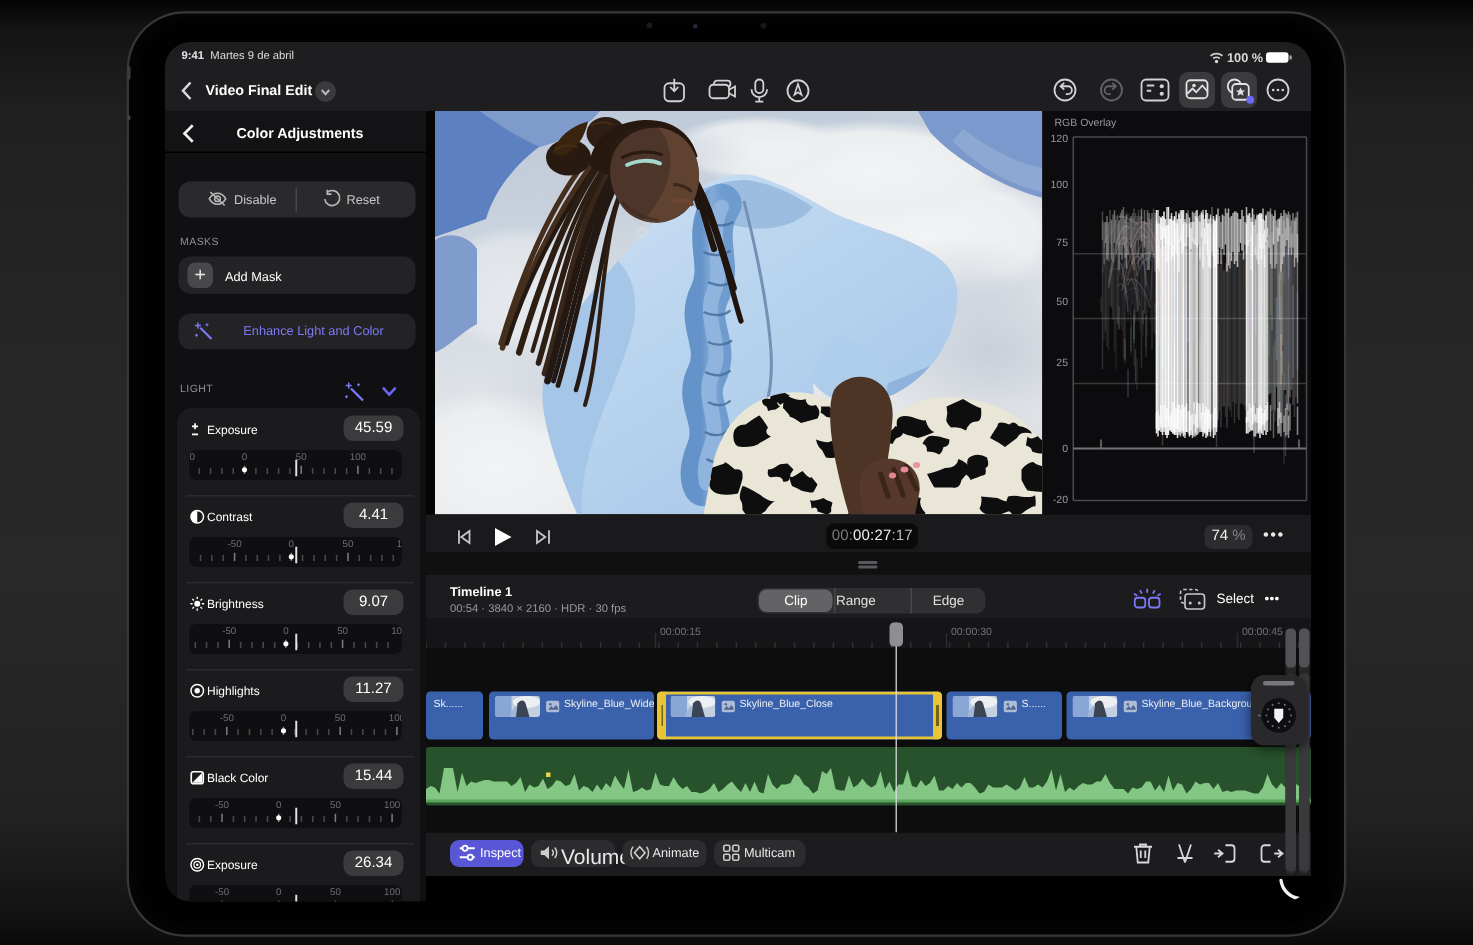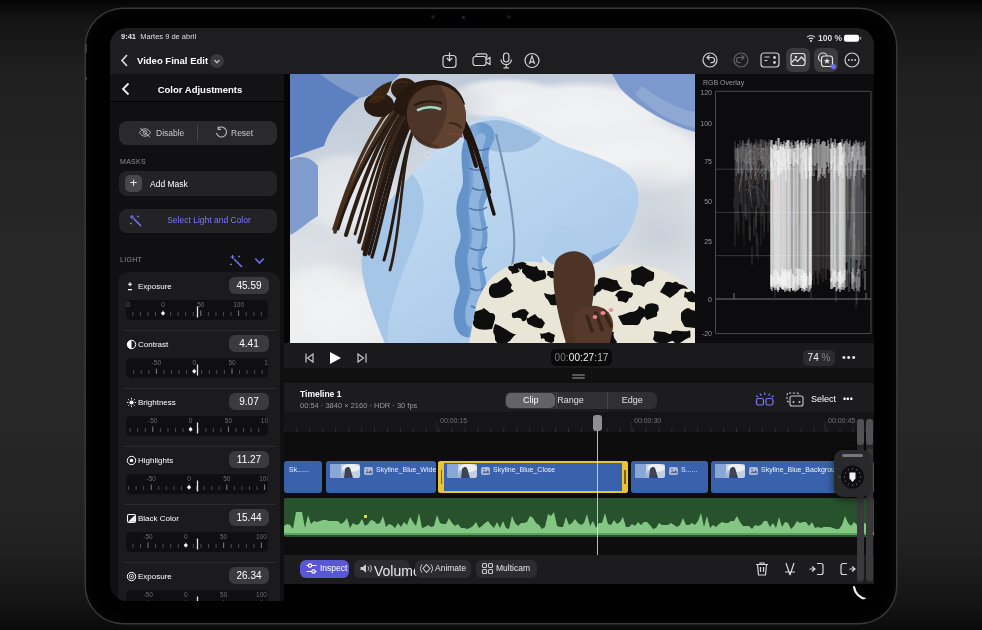--- a/index.html
+++ b/index.html
@@ -113,21 +113,21 @@
 <div class="abs" style="left:6px;top:4px;width:17px;height:17px;background:#48484a;border-radius:5px;color:#e8e8e8;font-size:13px;text-align:center;line-height:16px">+</div>
 <div class="abs" style="left:31px;top:8px;font-size:8.5px;color:#fff">Add Mask</div>
 </div>
     <div class="abs" style="left:9px;top:181px;width:158px;height:24px;background:#232325;border-radius:8px">
 <svg class="abs" style="left:10px;top:5px" width="14" height="14" viewBox="0 0 14 14">
         <path d="M4.5 4.5L12 12" stroke="#7d7af8" stroke-width="1.4"></path>
         <path d="M3 1v4M1 3h4" stroke="#7d7af8" stroke-width="1"></path>
         <path d="M9 1.5v2M8 2.5h2" stroke="#7d7af8" stroke-width="0.8"></path>
         <path d="M2 8.5v2M1 9.5h2" stroke="#7d7af8" stroke-width="0.8"></path>
       </svg>
-<div class="abs" style="left:28px;top:6px;width:124px;text-align:center;font-size:8.5px;color:#7d7af8">Select Light and Color</div>
+<div class="abs" style="left:28px;top:6px;width:124px;text-align:center;font-size:8.5px;color:#7d7af8">Enhance Light and Color</div>
 </div>
     <div class="abs" style="left:10px;top:228px;font-size:7px;color:#8e8e93;letter-spacing:0.3px">LIGHT</div>
     <svg class="abs" style="left:119px;top:226px" width="15" height="15" viewBox="0 0 15 15">
       <path d="M5 5L13 13" stroke="#7d7af8" stroke-width="1.5"></path>
       <path d="M3.5 1v4M1.5 3h4" stroke="#7d7af8" stroke-width="1"></path>
       <path d="M10 1.5v2M9 2.5h2" stroke="#7d7af8" stroke-width="0.8"></path>
       <path d="M2 9.5v2M1 10.5h2" stroke="#7d7af8" stroke-width="0.8"></path>
     </svg>
     <svg class="abs" style="left:144px;top:229px" width="11" height="8" viewBox="0 0 13 9">
       <path d="M1.5 1.5L6.5 7L11.5 1.5" stroke="#6b68f0" stroke-width="2" fill="none"></path>

